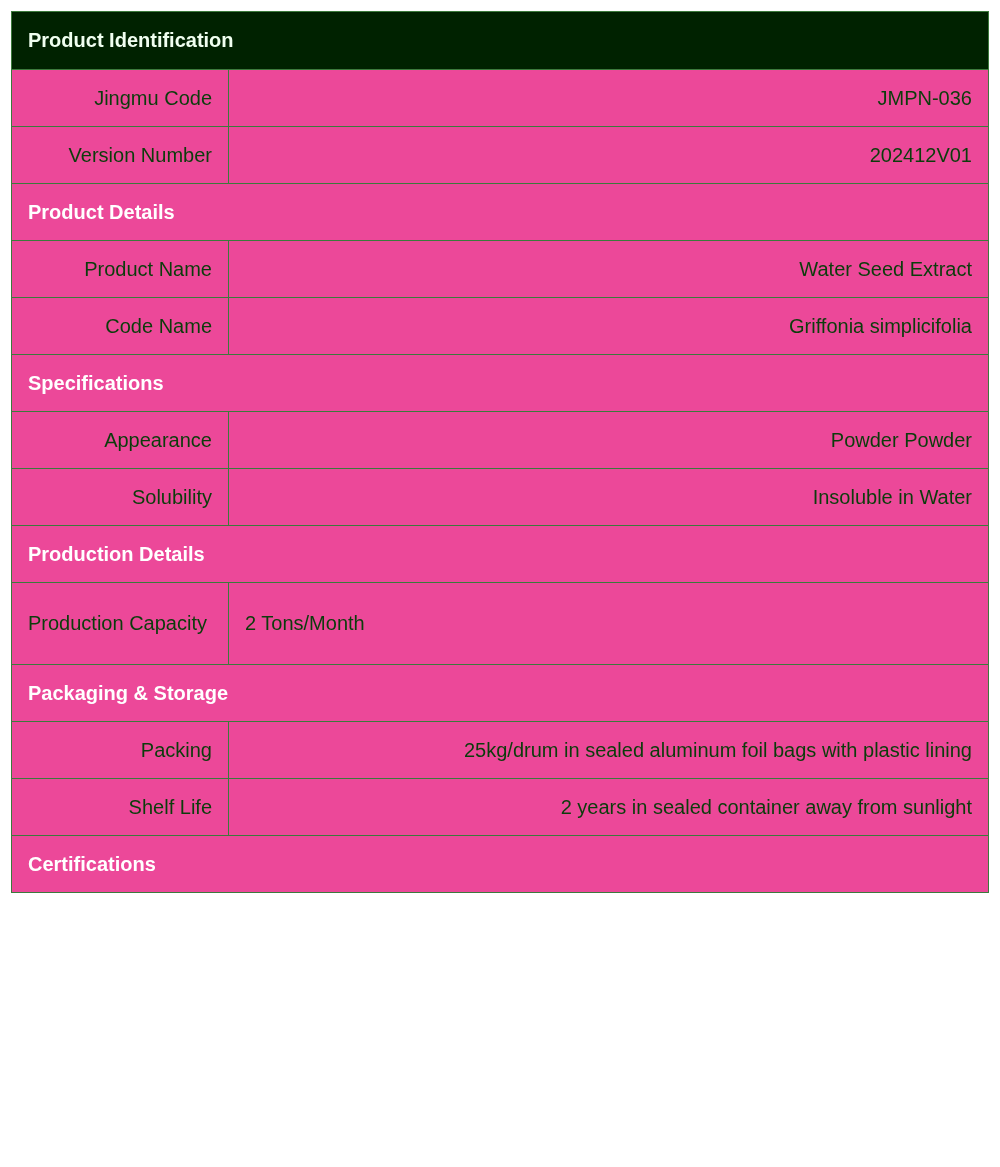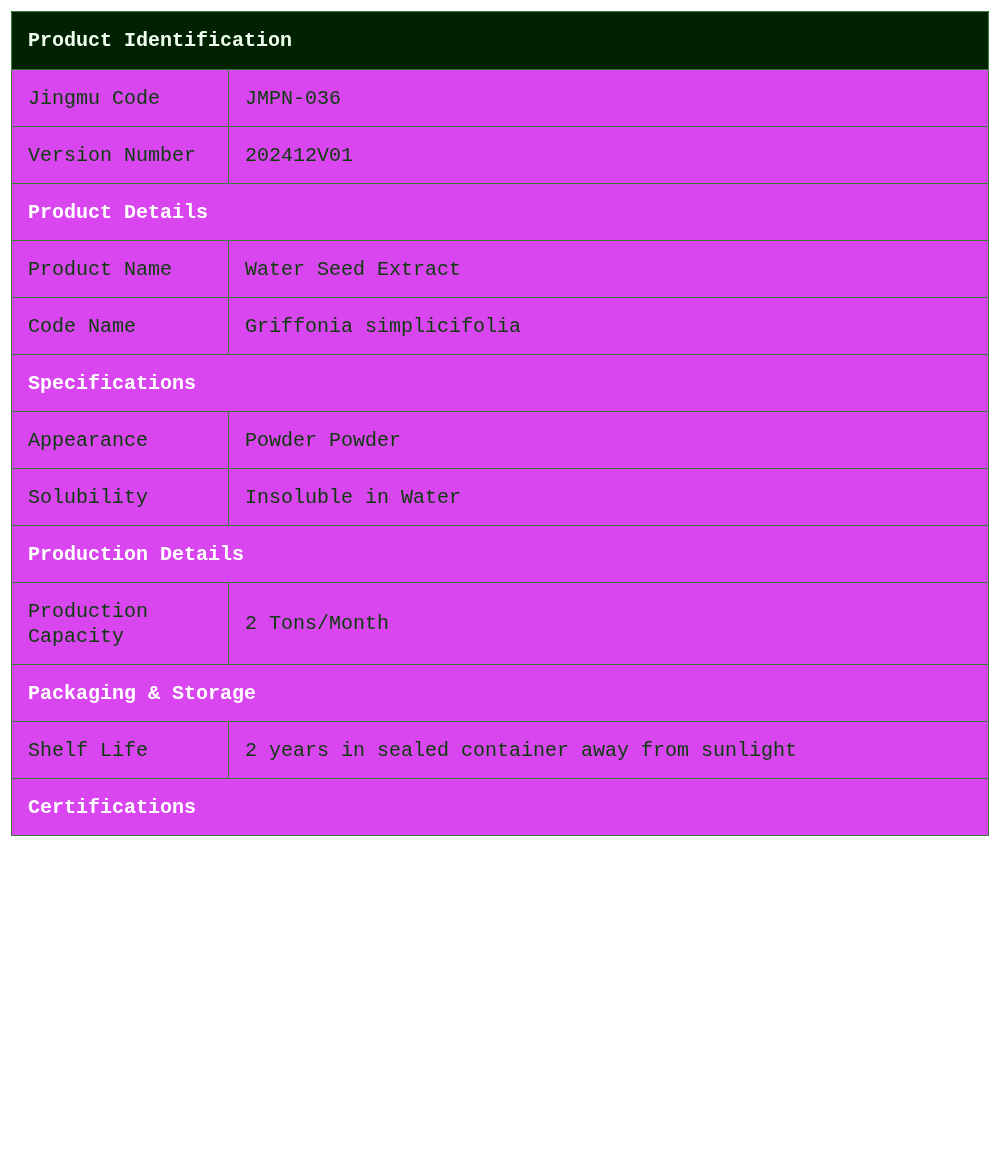--- a/index.html
+++ b/index.html
@@ -1,26 +1,26 @@
 <!DOCTYPE html>
 <html><head>
 <meta charset="utf-8">
 <style>
   html, body { margin: 0; padding: 0; background: #ffffff; }
   body { width: 1000px; height: 1167px; position: relative; font-family: "Liberation Sans", sans-serif; }
   table.spec {
     position: absolute; left: 11px; top: 11px; width: 978px;
     border-collapse: collapse; table-layout: fixed;
-    background: #d946ef; color: #0b3d0b; font-size: 20px; line-height: 25px; font-family: Liberation Mono, monospace;
+    background: #ec4899; color: #0b3d0b; font-size: 20px; line-height: 25px;
   }
   table.spec td, table.spec th { border: 1px solid #3c7a3c; padding: 0 16px; vertical-align: middle; text-align: left; }
   table.spec col.c1 { width: 217px; }
   th.title { background: #002200; color: #f0fff0; font-weight: bold; height: 57px; font-size: 20px; }
   td.section { color: #ffffff; font-weight: bold; height: 56px; }
-  tr.r1 td { height: 56px; }
+  tr.r1 td { height: 56px; text-align: right; }
   tr.r2 td { height: 81px; }
   td.full { height: 56px; }
 </style>
 </head>
 <body>
 
 <table class="spec">
   <colgroup>
       <col class="c1">
       <col class="c2">
@@ -68,20 +68,24 @@
   </tr>
   <tr class="r2">
     <td>Production Capacity</td>
     <td>2 Tons/Month</td>
   </tr>
 
   <tr>
     <td class="section" colspan="2">Packaging &amp; Storage</td>
   </tr>
   <tr class="r1">
+    <td>Packing</td>
+    <td>25kg/drum in sealed aluminum foil bags with plastic lining</td>
+  </tr>
+  <tr class="r1">
     <td>Shelf Life</td>
     <td>2 years in sealed container away from sunlight</td>
   </tr>
 
   <tr>
     <td class="section" colspan="2">Certifications</td>
   </tr>
 </tbody>
   </table>
 

